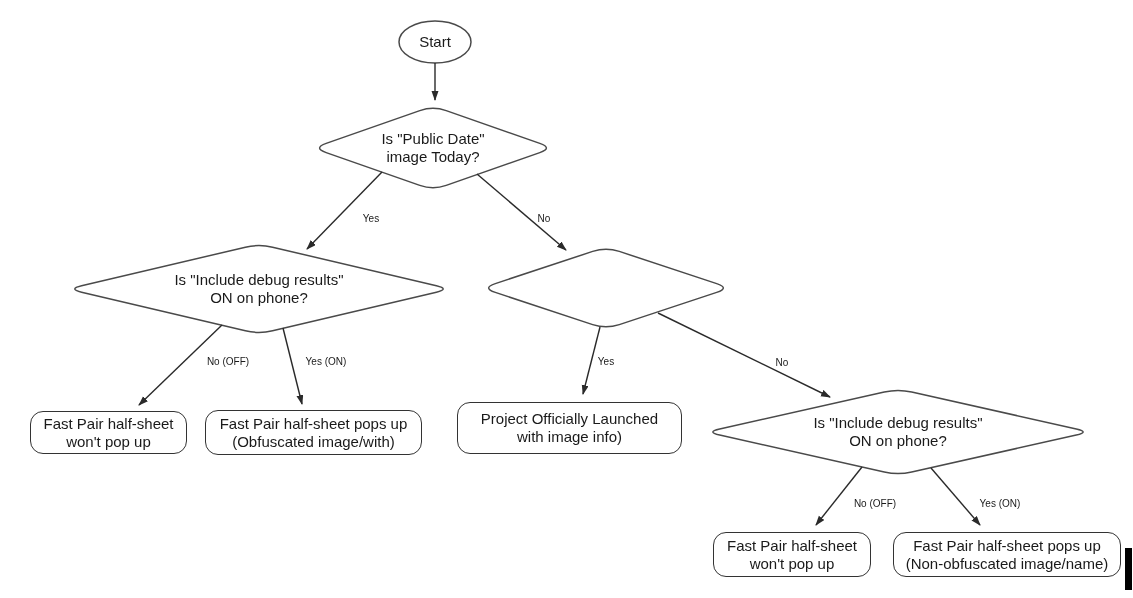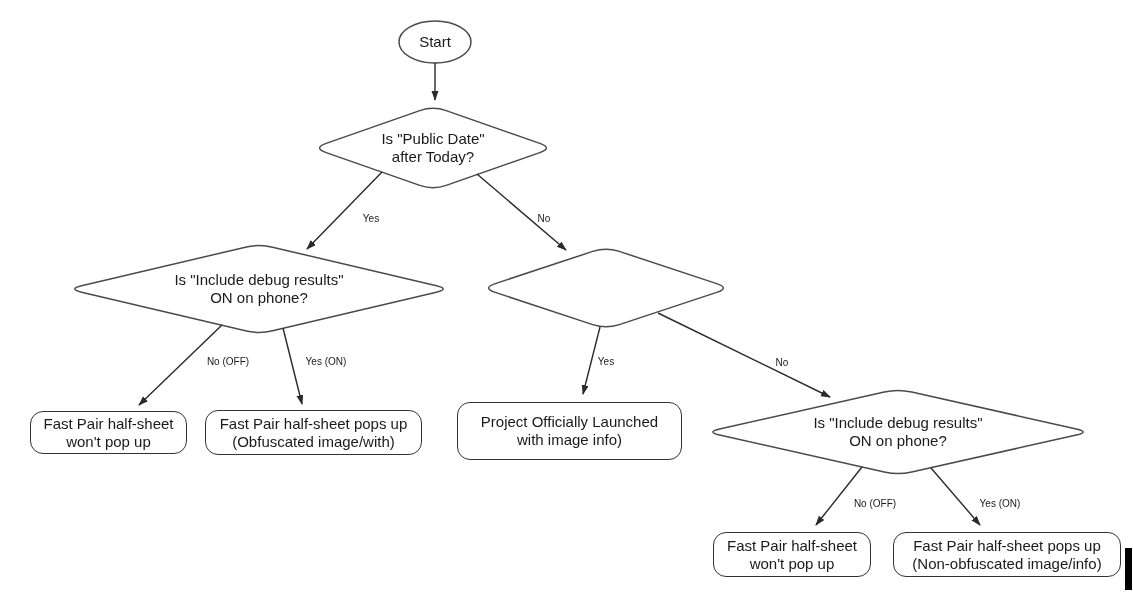--- a/index.html
+++ b/index.html
@@ -53,21 +53,21 @@
     <line class="edge" x1="862" y1="467" x2="816" y2="525" marker-end="url(#arrow)"></line>
     <line class="edge" x1="931" y1="468" x2="980" y2="525" marker-end="url(#arrow)"></line>
   </svg>
 
   <div class="node" style="left:400px;top:22px;width:70px;height:40px;">
     <span>Start</span>
   </div>
 
   <div class="node" style="left:333px;top:106px;width:200px;height:84px;">
     <span>Is "Public Date"</span>
-    <span>after Today?</span>
+    <span>image Today?</span>
   </div>
 
   <div class="node" style="left:109px;top:247px;width:300px;height:84px;">
     <span>Is "Include debug results"</span>
     <span>ON on phone?</span>
   </div>
 
 
   <div class="node" style="left:748px;top:390px;width:300px;height:84px;">
     <span>Is "Include debug results"</span>
@@ -77,33 +77,33 @@
   <div class="node result" style="left:30px;top:411px;width:157px;height:43px;">
     <span>Fast Pair half-sheet</span>
     <span>won't pop up</span>
   </div>
 
   <div class="node result" style="left:205px;top:410px;width:217px;height:45px;">
     <span>Fast Pair half-sheet pops up</span>
     <span>(Obfuscated image/with)</span>
   </div>
 
-  <div class="node result" style="left:457px;top:402px;width:225px;height:58px;">
+  <div class="node result" style="left:457px;top:402px;width:225px;height:52px;">
     <span>Project Officially Launched</span>
     <span>with image info)</span>
   </div>
 
   <div class="node result" style="left:713px;top:532px;width:158px;height:45px;">
     <span>Fast Pair half-sheet</span>
     <span>won't pop up</span>
   </div>
 
   <div class="node result" style="left:893px;top:532px;width:228px;height:45px;">
     <span>Fast Pair half-sheet pops up</span>
-    <span>(Non-obfuscated image/info)</span>
+    <span>(Non-obfuscated image/name)</span>
   </div>
 
   <span class="elabel" style="left:371px;top:219px;">Yes</span>
   <span class="elabel" style="left:544px;top:219px;">No</span>
   <span class="elabel" style="left:228px;top:362px;">No (OFF)</span>
   <span class="elabel" style="left:326px;top:362px;">Yes (ON)</span>
   <span class="elabel" style="left:606px;top:362px;">Yes</span>
   <span class="elabel" style="left:782px;top:363px;">No</span>
   <span class="elabel" style="left:875px;top:504px;">No (OFF)</span>
   <span class="elabel" style="left:1000px;top:504px;">Yes (ON)</span>

